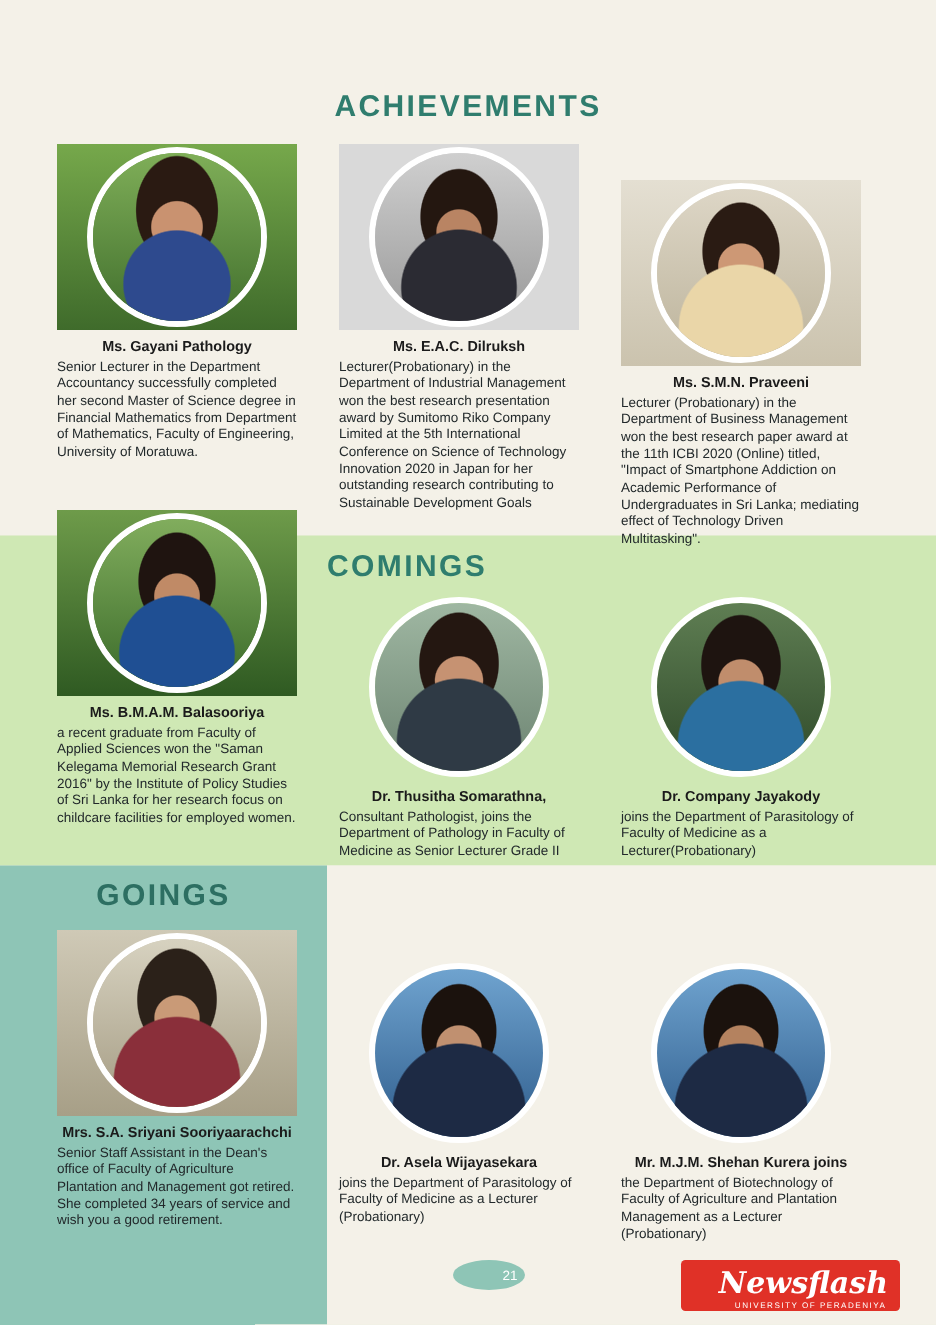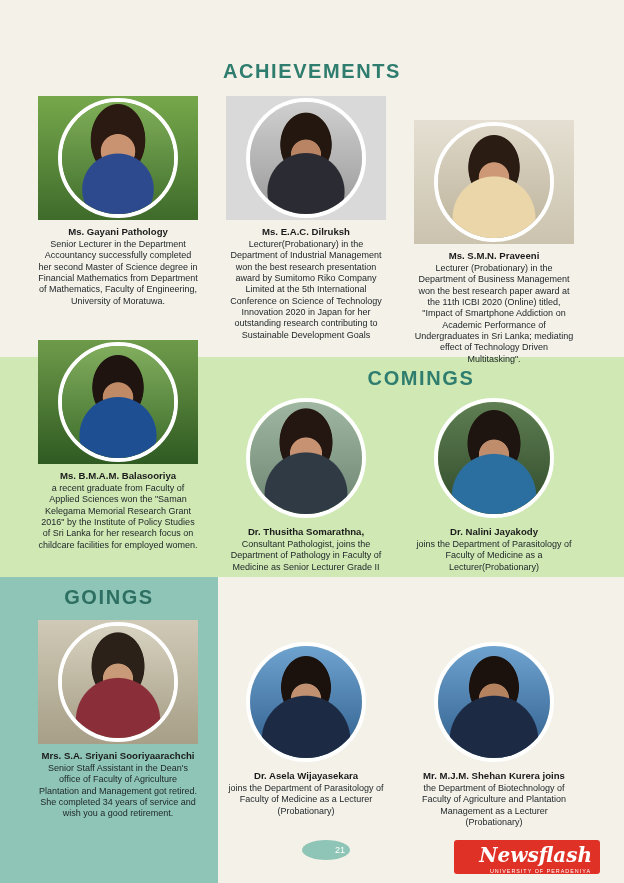--- a/index.html
+++ b/index.html
@@ -61,21 +61,20 @@
     color: #2f7d6e;
   }
   #title-achievements {
     left: 0; top: 60px;
     width: 624px;
     text-align: center;
   }
   #title-comings {
     left: 218px; top: 367px;
     width: 406px;
-    text-align: center;
   }
   #title-goings {
     left: 0; top: 586px;
     width: 218px;
     text-align: center;
     color: #2d6f62;
   }
   
   .card {
     position: absolute;
@@ -116,21 +115,21 @@
     color: #1b1b1b;
     text-align: center;
     line-height: 1.25;
     margin-top: 6px;
   }
   .card-desc {
     font-size: 9px;
     color: #22292b;
     line-height: 1.26;
     margin-top: 1px;
-    text-align: center;
+    text-align: left;
   }
   
   .page-number {
     position: absolute;
     left: 302px;
     top: 840px;
     width: 20px;
     height: 20px;
     border-radius: 50%;
     background: #8ec5b6;
@@ -268,21 +267,21 @@
     <div class="photo-frame">
       <div class="photo-rect" style="background:#cfe8b4;"></div>
       <div class="photo-circle">
         <div class="face" style="background:
                radial-gradient(circle at 50% 84%, #2b6fa0 0 38%, rgba(0,0,0,0) 39%),
                radial-gradient(circle at 50% 47%, #c08d6c 0 18%, rgba(0,0,0,0) 19%),
                radial-gradient(ellipse at 50% 37%, #1e1410 0 33%, rgba(0,0,0,0) 34%),
                linear-gradient(#5f7e53,#2f4a2a);"></div>
       </div>
     </div>
-    <div class="card-name">Dr. Nalini Jayakody</div>
+    <div class="card-name">Dr. Company Jayakody</div>
     <div class="card-desc">joins the Department of Parasitology of Faculty of Medicine as a Lecturer(Probationary)</div>
   </div>
 
   <div class="section-title" id="title-goings">GOINGS</div>
 
   <div class="card" style="left:38px; top:620px; width:160px;">
     <div class="photo-frame">
       <div class="photo-rect" style="background:linear-gradient(#cfc9b6,#a79f87);"></div>
       <div class="photo-circle">
         <div class="face" style="background:

